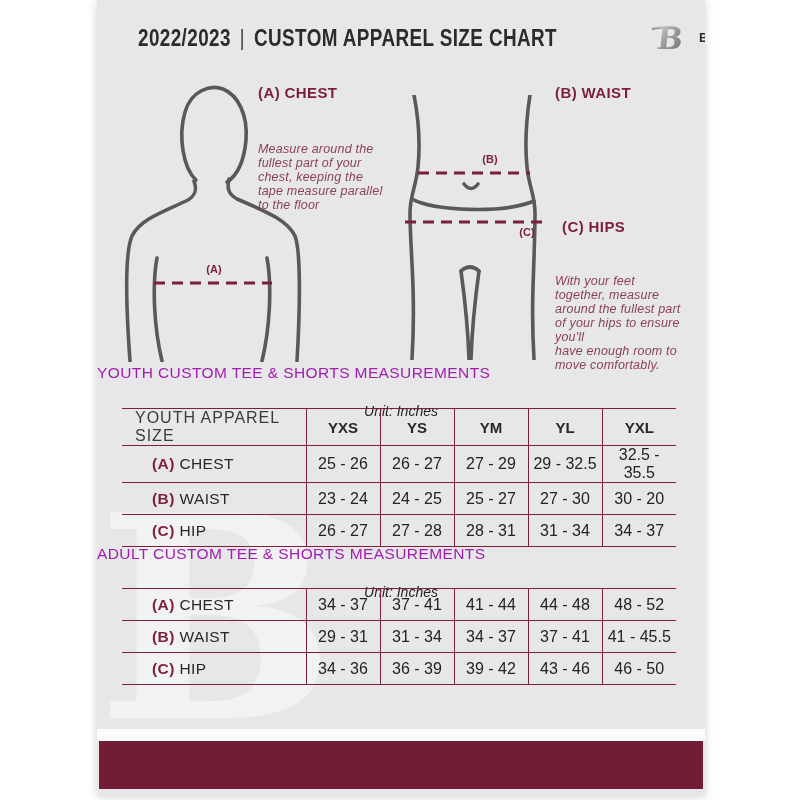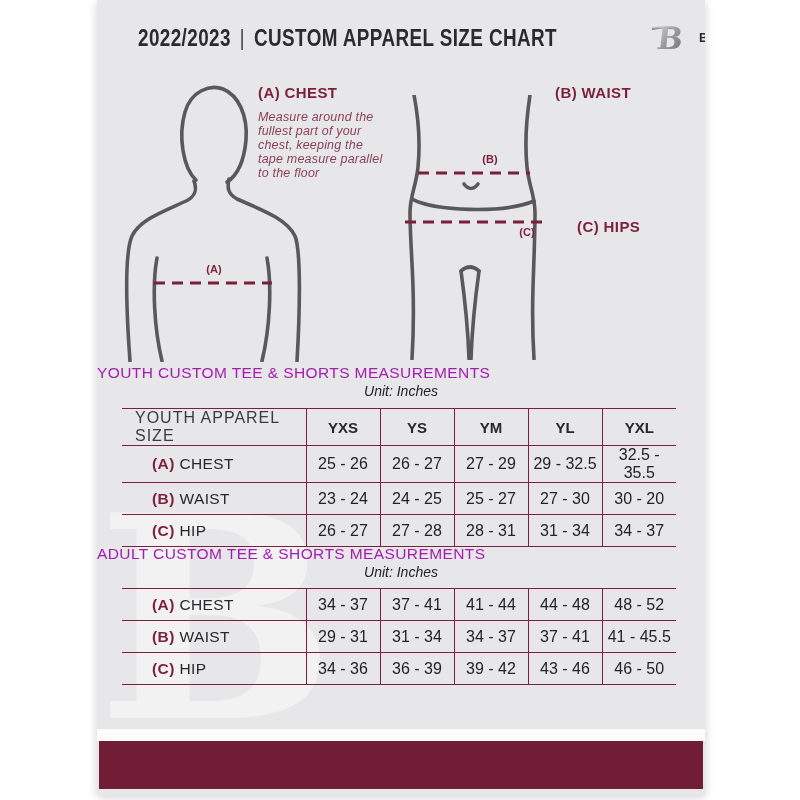--- a/index.html
+++ b/index.html
@@ -26,27 +26,27 @@
 
   
   .fig{position:absolute;}
   .fig path{fill:none;stroke:#59595b;stroke-width:3.6;stroke-linecap:round;}
   .fig .dash{stroke:#7b1f3b;stroke-width:3;stroke-dasharray:11 7;stroke-linecap:butt;}
   .fig text{fill:#7b1f3b;font-weight:700;font-size:11px;font-family:"Liberation Sans",sans-serif;}
 
   
   .ins-h{position:absolute;font-weight:800;font-size:15px;color:#7b1f3b;letter-spacing:.4px;}
   .para{position:absolute;font-style:italic;font-size:12.5px;line-height:1.12;
-        color:#8a4156;white-space:pre-line;letter-spacing:.2px;}
+        color:#8a4156;white-space:pre-line;letter-spacing:.2px;margin-top:32px;}
 
   
   .sec-title{position:absolute;left:0;width:100%;font-weight:400;
              font-size:15.5px;color:#a21caf;letter-spacing:.4px;}
   .sec-unit{position:absolute;left:0;width:100%;text-align:center;font-style:italic;
-            font-size:14px;color:#232325;}
+            font-size:14px;color:#232325;margin-top:20px;}
 
   
   table.size{position:absolute;left:25px;width:554px;border-collapse:collapse;}
   table.size td{padding:0;}
   table.size tr{height:32px;}
   table.size tr.hd{height:33px;}
   table.size td.c{border-left:1.5px solid #7b1f3b;text-align:center;width:74px;}
   table.size tr td{border-top:1.5px solid #7b1f3b;}
   table.size tr:last-child td{border-bottom:1.5px solid #7b1f3b;}
   .lbl-hd{font-size:16px;letter-spacing:1px;color:#3b3b3d;padding-left:13px !important;}
@@ -116,21 +116,28 @@
 
     <div class="ins-h" style="left:161px;top:84px">(A) CHEST</div>
     <div class="para" style="left:161px;top:110px;width:152px">Measure around the
 fullest part of your
 chest, keeping the
 tape measure parallel
 to the floor</div>
 
     <div class="ins-h" style="left:458px;top:84px">(B) WAIST</div>
 
-    <div class="ins-h" style="left:480px;top:218px">(C) HIPS</div>
+    <div class="ins-h" style="left:465px;top:218px">(C) HIPS</div>
+    <div class="para" style="left:458px;top:242px;width:162px">With your feet
+together, measure
+around the fullest part
+of your hips to ensure
+you'll
+have enough room to
+move comfortably.</div>
 
     <div class="sec-title" style="top:364px">YOUTH CUSTOM TEE &amp; SHORTS MEASUREMENTS</div>
     <div class="sec-unit" style="top:383px">Unit: Inches</div>
 
     <table class="size" style="top:408px">
       <tbody>
           <tr class="hd">
         <td class="lbl-hd">YOUTH APPAREL SIZE</td>
         <td class="c sz">YXS</td>
         <td class="c sz">YS</td>

